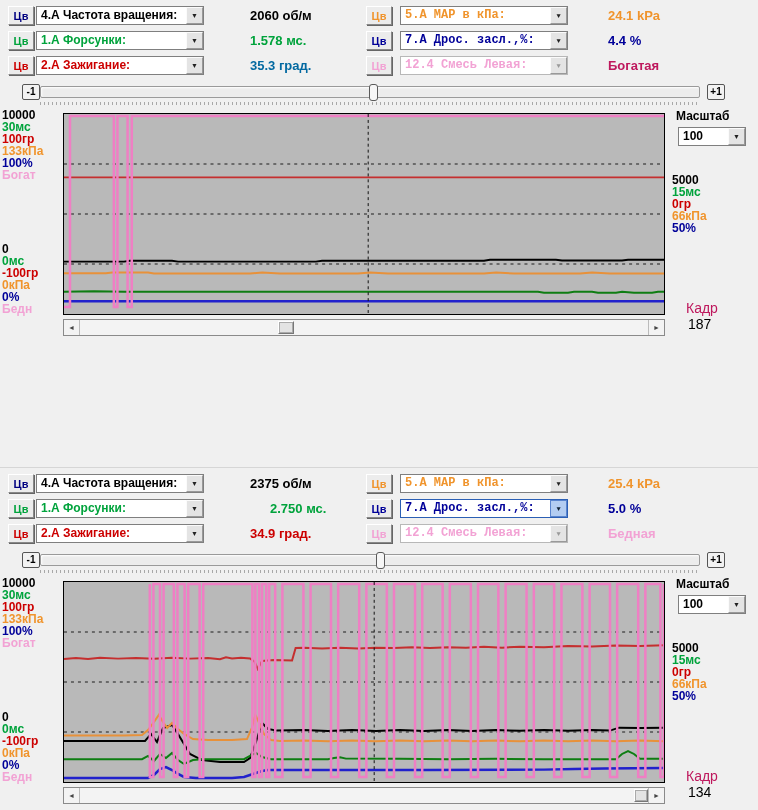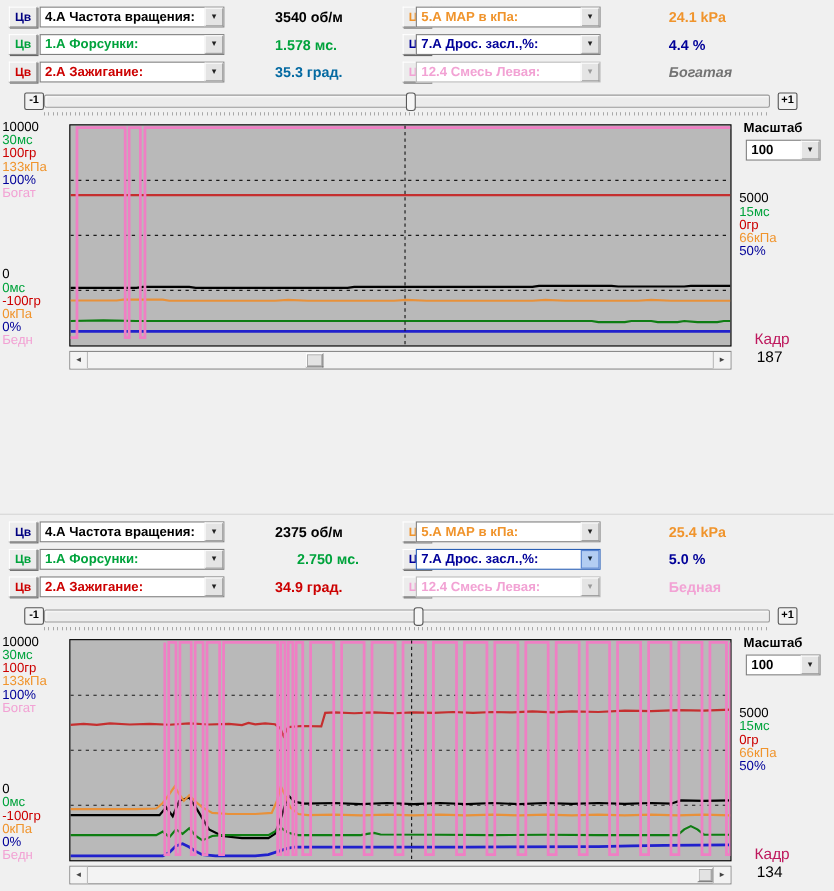--- a/index.html
+++ b/index.html
@@ -38,21 +38,21 @@
     border-top-color:#fbfbfb; border-left-color:#fbfbfb;
     text-align:center; font-size:7px; line-height:16px; color:#222;
   }
   .dd.disabled { border-color:#b8b8b8; }
   .dd.disabled .arrow-btn { color:#9a9a9a; }
   .dd.focused { border-color:#2b5fb4; }
   .dd.focused .arrow-btn { background:#b3cdf2; border-color:#5a85cf; color:#123; }
   .val { position:absolute; font-size:13px; font-weight:bold; line-height:19px; white-space:nowrap; }
   .r0 { top:6px; } .r1 { top:31px; } .r2 { top:56px; }
   .cleft { left:8px; }  .ddleft { left:36px; }  .vleft { left:250px; }
-  .cright { left:366px; } .ddright { left:378px; } .vright { left:608px; }
+  .cright { left:366px; } .ddright { left:400px;font-family:Liberation Mono, monospace; } .vright { left:608px; }
 
   
   .nav-btn {
     position:absolute; top:84px; width:18px; height:16px;
     background:#f2f2f2; border:1px solid #555; border-radius:2px;
     font-size:10px; font-weight:bold; text-align:center; line-height:14px; padding:0;
   }
   .nav-minus { left:22px; } .nav-plus { left:707px; }
   .slider-track {
     position:absolute; left:40px; top:86px; width:660px; height:12px;
@@ -68,21 +68,21 @@
     background:repeating-linear-gradient(90deg,#a8a8a8 0 1px,transparent 1px 4px);
   }
 
   
   .chart {
     position:absolute; left:63px; top:113px; width:602px; height:202px;
     background:#b9b9b9; border:1px solid #000;
   }
   .chart svg { width:100%; height:100%; display:block; }
 
-  .axis { position:absolute; left:2px; width:60px; font-size:12px; font-weight:normal; }
+  .axis { position:absolute; left:2px; width:60px; font-size:12px; font-weight:bold; }
   .axis div { line-height:12px; white-space:nowrap; }
   .axis-left-top { top:109px; }
   .axis-left-bottom { top:243px; }
   .axis-right { left:672px; top:174px; width:80px; }
 
   .scale-label { position:absolute; left:676px; top:109px; font-size:12px; font-weight:bold; }
   .scale-dd { left:678px; top:127px; width:68px; }
 
   .frame-label { position:absolute; left:686px; top:300px; font-size:14px; color:#be185d; }
   .frame-num  { position:absolute; left:688px; top:316px; font-size:14px; color:#000; }
@@ -106,21 +106,21 @@
 </style>
 </head>
 <body>
 
 <div class="panel" id="panel0">
   <button class="cv-btn r0 cleft" style="color: rgb(0, 0, 128);">Цв</button>
   <div class="dd dd-main r0 ddleft">
     <span class="dd-txt" style="color: rgb(0, 0, 0);">4.А  Частота вращения:</span>
     <span class="arrow-btn">▼</span>
   </div>
-  <div class="val r0 vleft" style="color: rgb(0, 0, 0);">3540 об/м</div>
+  <div class="val r0 vleft" style="color: rgb(0, 0, 0);">2060 об/м</div>
 
   <button class="cv-btn r1 cleft" style="color: rgb(0, 163, 60);">Цв</button>
   <div class="dd dd-main r1 ddleft">
     <span class="dd-txt" style="color: rgb(0, 163, 60);">1.А  Форсунки:</span>
     <span class="arrow-btn">▼</span>
   </div>
   <div class="val r1 vleft" style="color: rgb(0, 163, 60);">1.578 мс.</div>
 
   <button class="cv-btn r2 cleft" style="color: rgb(204, 0, 0);">Цв</button>
   <div class="dd dd-main r2 ddleft">
@@ -141,21 +141,21 @@
     <span class="dd-txt" style="color: rgb(0, 0, 153);">7.А  Дрос. засл.,%:</span>
     <span class="arrow-btn">▼</span>
   </div>
   <div class="val r1 vright" style="color: rgb(0, 0, 153);">4.4 %</div>
 
   <button class="cv-btn r2 cright" style="color: rgb(242, 162, 212);">Цв</button>
   <div class="dd dd-main r2 ddright disabled">
     <span class="dd-txt" style="color: rgb(242, 162, 212);">12.4  Смесь Левая:</span>
     <span class="arrow-btn">▼</span>
   </div>
-  <div class="val r2 vright" style="color: #737373; font-style: italic;">Богатая</div>
+  <div class="val r2 vright" style="color: #be185d;">Богатая</div>
 
   <button class="nav-btn nav-minus">-1</button>
   <div class="slider-track">
     <div class="slider-thumb" style="left: 328px;"></div>
   </div>
   <div class="slider-ticks"></div>
   <button class="nav-btn nav-plus">+1</button>
 
   <div class="axis axis-left-top">
       <div style="color: rgb(0, 0, 0);">10000</div>

